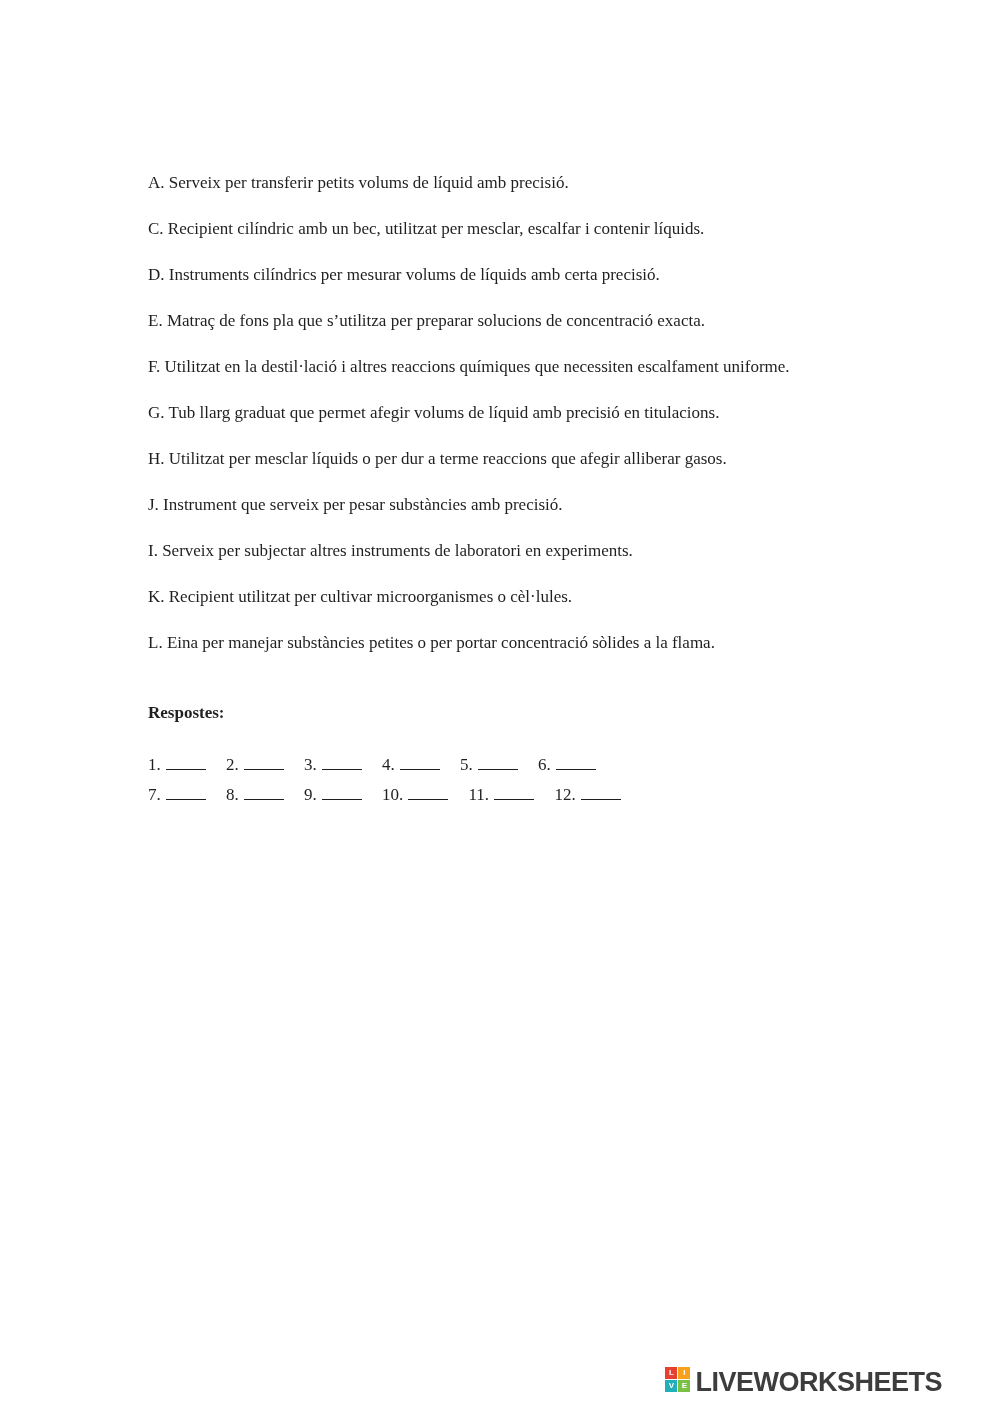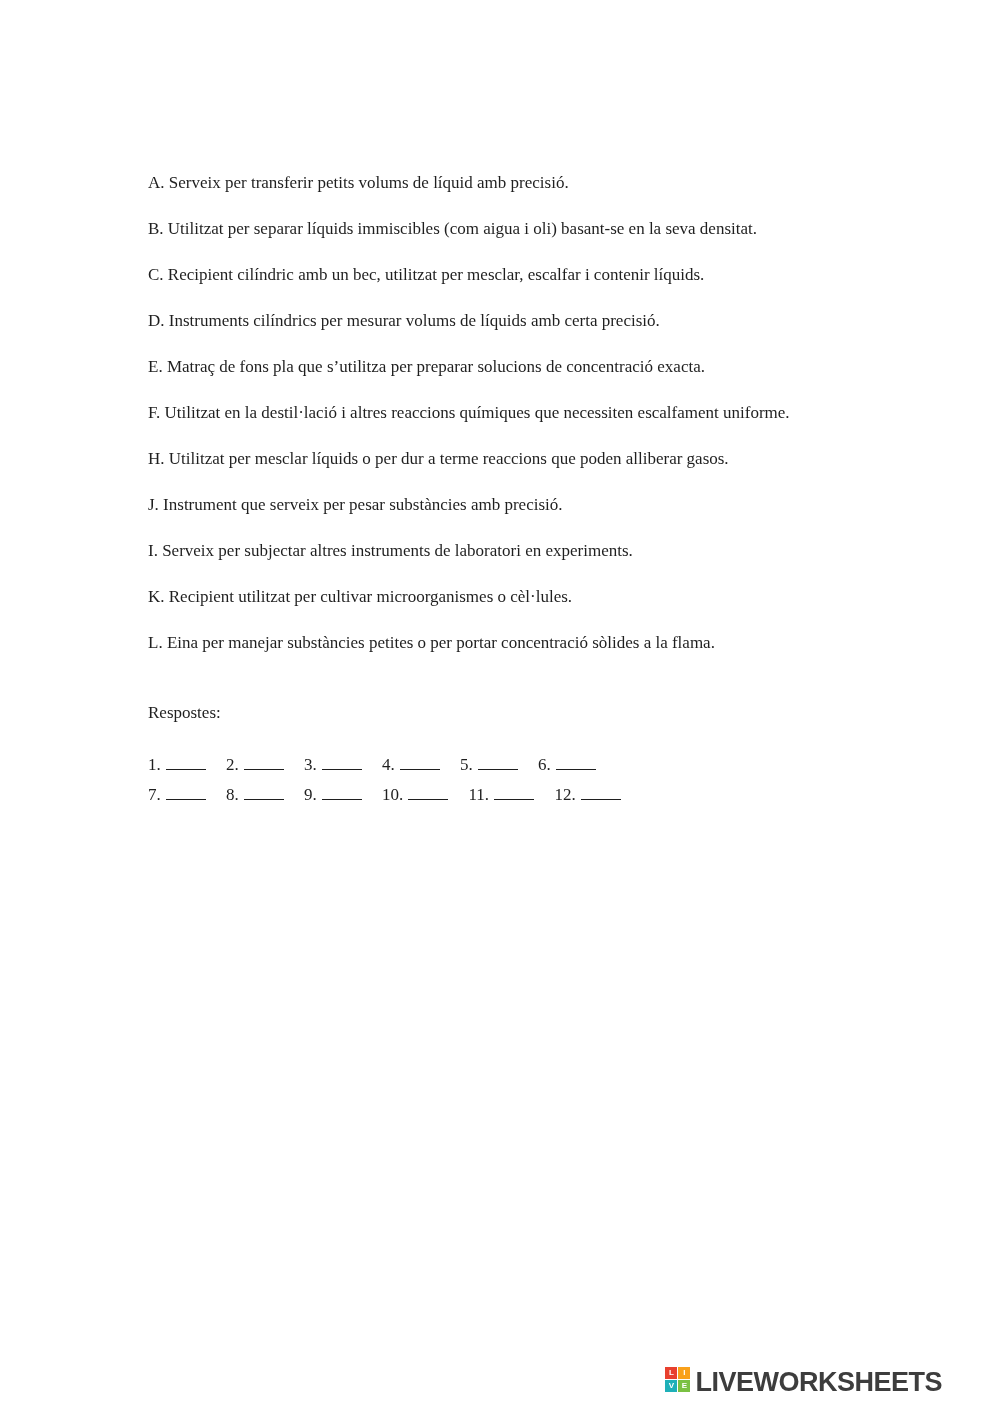--- a/index.html
+++ b/index.html
@@ -25,20 +25,21 @@
   .clue {
     margin: 0 0 20px 0;
     font-size: 17px;
     line-height: 26px;
     text-align: left;
   }
   .respostes {
     margin: 44px 0 0 0;
     font-size: 17px;
     line-height: 26px;
+    font-weight: bold;
   }
   .answers {
     margin-top: 24px;
     font-size: 17px;
     line-height: 30px;
   }
   .answer-row {
     white-space: nowrap;
   }
   .answer {
@@ -88,26 +89,26 @@
     color: #3d3d3d;
   }
 </style>
 </head>
 <body>
 
 <div class="page">
   <div class="content">
 
     <p class="clue">A. Serveix per transferir petits volums de líquid amb precisió.</p>
-    <p class="clue">B. Utilitzat per separar líquids immiscibles (com aigua i oli) basant-se en la seva densitat.</p>
     <p class="clue">C. Recipient cilíndric amb un bec, utilitzat per mesclar, escalfar i contenir líquids.</p>
     <p class="clue">D. Instruments cilíndrics per mesurar volums de líquids amb certa precisió.</p>
     <p class="clue">E. Matraç de fons pla que s’utilitza per preparar solucions de concentració exacta.</p>
     <p class="clue">F. Utilitzat en la destil·lació i altres reaccions químiques que necessiten escalfament uniforme.</p>
-    <p class="clue">H. Utilitzat per mesclar líquids o per dur a terme reaccions que poden alliberar gasos.</p>
+    <p class="clue">G. Tub llarg graduat que permet afegir volums de líquid amb precisió en titulacions.</p>
+    <p class="clue">H. Utilitzat per mesclar líquids o per dur a terme reaccions que afegir alliberar gasos.</p>
     <p class="clue">J. Instrument que serveix per pesar substàncies amb precisió.</p>
     <p class="clue">I. Serveix per subjectar altres instruments de laboratori en experiments.</p>
     <p class="clue">K. Recipient utilitzat per cultivar microorganismes o cèl·lules.</p>
     <p class="clue">L. Eina per manejar substàncies petites o per portar concentració sòlides a la flama.</p>
 
     <p class="respostes">Respostes:</p>
 
     <div class="answers">
       <div class="answer-row">
         <span class="answer"><span class="num">1.</span><span class="blank"></span></span>

